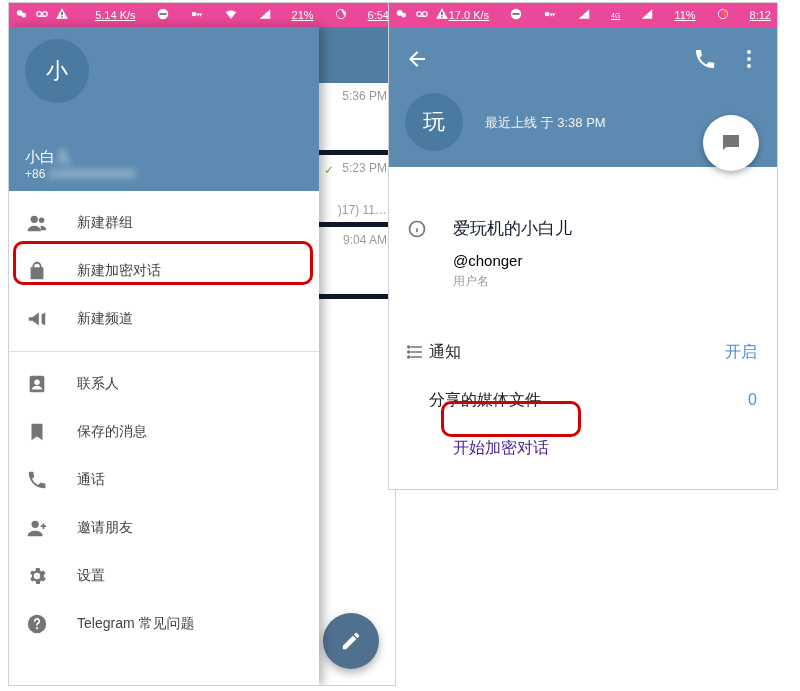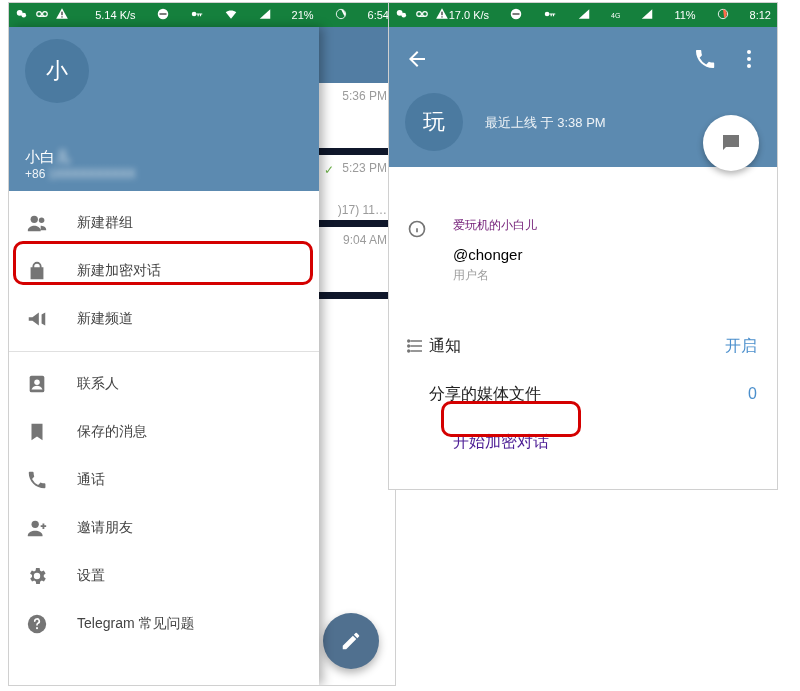--- a/index.html
+++ b/index.html
@@ -14,37 +14,38 @@
     position: absolute;
     border: 1px solid #d0d0d0;
     overflow: hidden;
     background: #fff;
   }
   .phone.left  { left: 8px;  top: 2px; width: 388px; height: 684px; }
   .phone.right { left: 388px; top: 2px; width: 390px; height: 488px; }
 
   
   .status {
-    height: 24px; background: #15803d; color: #fff;
+    height: 24px; background: #ec4899; color: #fff;
     display: flex; align-items: center; justify-content: flex-end;
     font-size: 12px; padding: 0 6px; gap: 20px;
     position: relative;
+    text-decoration: underline;
   }
   .status .left-icons { position: absolute; left: 6px; display: flex; gap: 6px; }
   .status svg { width: 14px; height: 14px; }
   .status .txt { font-size: 11px; }
 
   
   .left .body { position: relative; height: calc(100% - 24px); }
   .left .chatlist {
     position: absolute; right: 0; top: 0; width: 78px; height: 100%;
     background: #fff; border-left: 1px solid #ddd;
   }
   .left .chatlist .appbar { height: 56px; background: #527da3; display:flex; align-items:center; justify-content:flex-end; padding-right:12px;}
-  .left .chatlist .row { height:72px; border-bottom:7px solid #0f172a; padding:6px 8px 0 4px; font-size:12px; color:#9b9b9b; text-align:right; position:relative;}
+  .left .chatlist .row { height:72px; border-bottom:5px solid #0f172a; padding:6px 8px 0 4px; font-size:12px; color:#9b9b9b; text-align:right; position:relative;}
   .left .chatlist .row .time { }
   .left .chatlist .row .sub { margin-top:28px; white-space:nowrap; overflow:hidden;}
   .left .chatlist .fab {
     position:absolute; bottom:16px; right:16px;
     width:56px; height:56px; border-radius:50%;
     background:#50708f; display:flex; align-items:center; justify-content:center;
     box-shadow:0 4px 8px rgba(0,0,0,.3);
   }
   .left .chatlist .fab svg { width:22px; height:22px; }
   .left .chatlist .check { position:absolute; left:6px; top:8px; color:#6fb24b; font-size:12px;}
@@ -96,21 +97,21 @@
     width:56px; height:56px; border-radius:50%; background:#fff;
     box-shadow:0 3px 6px rgba(0,0,0,.3);
     display:flex; align-items:center; justify-content:center;
   }
   .right .fab2 svg { width:24px; height:24px; }
   .right .content { padding:50px 16px 0 16px; font-size:15px;}
   .right .inforow { display:flex; gap:24px; margin-bottom:38px;}
   .right .inforow .lead { width:24px; display:flex; justify-content:center; color:#757575; padding-top:2px;}
   .right .inforow .lead svg{width:20px;height:20px;}
   .right .inforow .body2 { flex:1; }
-  .right .inforow .title { font-size:12px; color:#701a75;}
+  .right .inforow .title { font-size:17px; color:#0f172a;}
   .right .inforow .sub1 { font-size:15px; color:#000000; margin-top:12px;}
   .right .inforow .sub2 { font-size:12px; color:#9e9e9e; margin-top:4px;}
   .right .listrow { display:flex; align-items:center; height:48px;}
   .right .listrow .lead { width:24px; display:flex; justify-content:center; color:#757575;}
   .right .listrow .lead svg{width:20px;height:20px;}
   .right .listrow .lab { flex:1; font-size:16px; color:#222;}
   .right .listrow .val { color:#4b8fcc; font-size:16px; padding-right:4px;}
   .right .green { color:#4c1d95; font-size:16px; padding-left:48px; margin-top:14px;}
   .blur { filter: blur(3px); -webkit-filter: blur(3px); color:#fff;}
 </style>

